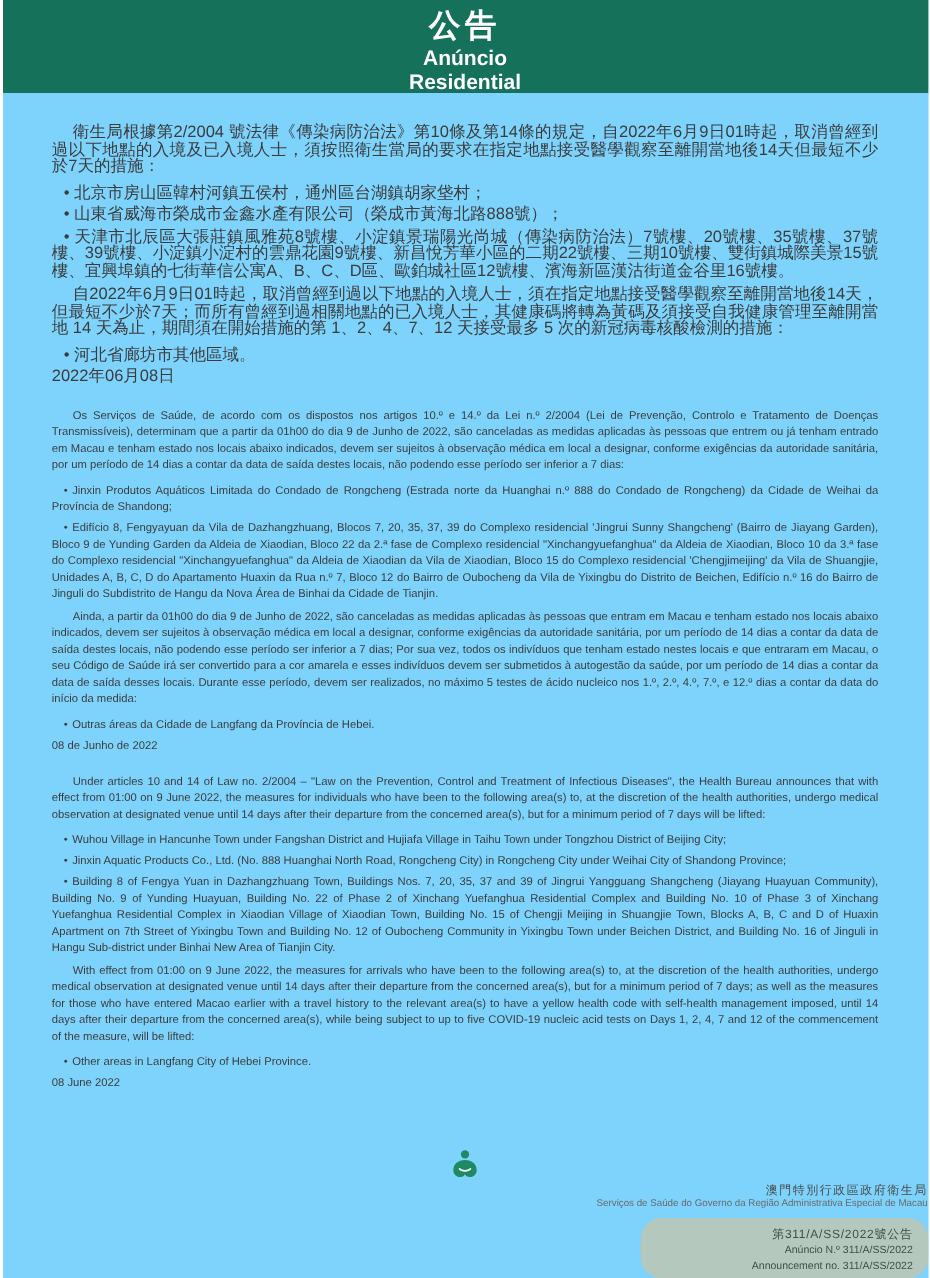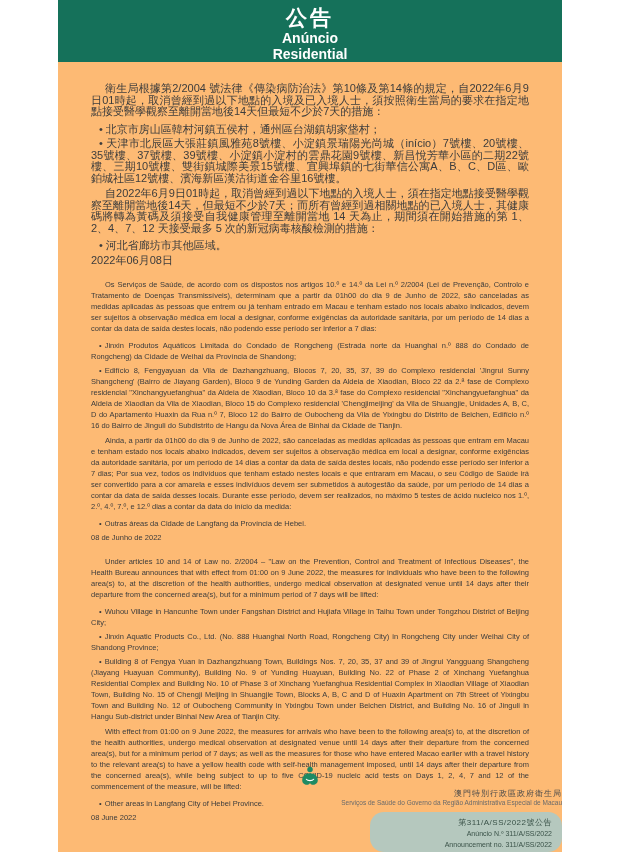--- a/index.html
+++ b/index.html
@@ -1,18 +1,18 @@
 <!DOCTYPE html>
 <html><head>
 <meta charset="utf-8">
 <style>
   html,body { margin:0; padding:0; background:#ffffff; }
   .page {
-    position:relative; width:504px; height:852px; margin:0 auto;
-    background:#fdba74; overflow:hidden;
+    position:relative; width:617px; height:852px; margin:0 auto;
+    background:#7dd3fc; overflow:hidden;
     font-family:"Liberation Sans","DejaVu Sans",sans-serif;
     color:#3c3c3c;
   }
   
   .header {
     background:#15715a; color:#ffffff; text-align:center;
     height:62px; box-sizing:border-box; padding-top:5px;
   }
   .header .t-zh { font-size:21px; font-weight:bold; line-height:25px; letter-spacing:3px; }
   .header .t-pt { font-size:14px; font-weight:bold; line-height:16px; }
@@ -55,21 +55,22 @@
     <div class="t-zh">公告</div>
     <div class="t-pt">Anúncio</div>
     <div class="t-en">Residential</div>
   </div>
 
   <div class="content">
 
     <section>
       <p class="para zh">衛生局根據第2/2004 號法律《傳染病防治法》第10條及第14條的規定，自2022年6月9日01時起，取消曾經到過以下地點的入境及已入境人士，須按照衛生當局的要求在指定地點接受醫學觀察至離開當地後14天但最短不少於7天的措施：</p>
       <p class="bullet zh pregap"><span class="mk">•</span><span>北京市房山區韓村河鎮五侯村，通州區台湖鎮胡家垡村；</span></p>
-      <p class="bullet zh"><span class="mk">•</span><span>天津市北辰區大張莊鎮風雅苑8號樓、小淀鎮景瑞陽光尚城（início）7號樓、20號樓、35號樓、37號樓、39號樓、小淀鎮小淀村的雲鼎花園9號樓、新昌悅芳華小區的二期22號樓、三期10號樓、雙街鎮城際美景15號樓、宜興埠鎮的七街華信公寓A、B、C、D區、歐鉑城社區12號樓、濱海新區漢沽街道金谷里16號樓。</span></p>
+      <p class="bullet zh"><span class="mk">•</span><span>山東省威海市榮成市金鑫水產有限公司（榮成市黃海北路888號）；</span></p>
+      <p class="bullet zh"><span class="mk">•</span><span>天津市北辰區大張莊鎮風雅苑8號樓、小淀鎮景瑞陽光尚城（傳染病防治法）7號樓、20號樓、35號樓、37號樓、39號樓、小淀鎮小淀村的雲鼎花園9號樓、新昌悅芳華小區的二期22號樓、三期10號樓、雙街鎮城際美景15號樓、宜興埠鎮的七街華信公寓A、B、C、D區、歐鉑城社區12號樓、濱海新區漢沽街道金谷里16號樓。</span></p>
       <p class="para zh pregap">自2022年6月9日01時起，取消曾經到過以下地點的入境人士，須在指定地點接受醫學觀察至離開當地後14天，但最短不少於7天；而所有曾經到過相關地點的已入境人士，其健康碼將轉為黃碼及須接受自我健康管理至離開當地 14 天為止，期間須在開始措施的第 1、2、4、7、12 天接受最多 5 次的新冠病毒核酸檢測的措施：</p>
       <p class="bullet zh pregap"><span class="mk">•</span><span>河北省廊坊市其他區域。</span></p>
       <p class="zh date-line">2022年06月08日</p>
     </section>
 
     <section>
       <p class="para latin">Os Serviços de Saúde, de acordo com os dispostos nos artigos 10.º e 14.º da Lei n.º 2/2004 (Lei de Prevenção, Controlo e Tratamento de Doenças Transmissíveis), determinam que a partir da 01h00 do dia 9 de Junho de 2022, são canceladas as medidas aplicadas às pessoas que entrem ou já tenham entrado em Macau e tenham estado nos locais abaixo indicados, devem ser sujeitos à observação médica em local a designar, conforme exigências da autoridade sanitária, por um período de 14 dias a contar da data de saída destes locais, não podendo esse período ser inferior a 7 dias:</p>
       <p class="bullet latin"><span class="mk">•</span><span>Jinxin Produtos Aquáticos Limitada do Condado de Rongcheng (Estrada norte da Huanghai n.º 888 do Condado de Rongcheng) da Cidade de Weihai da Província de Shandong;</span></p>
       <p class="bullet latin"><span class="mk">•</span><span>Edifício 8, Fengyayuan da Vila de Dazhangzhuang, Blocos 7, 20, 35, 37, 39 do Complexo residencial 'Jingrui Sunny Shangcheng' (Bairro de Jiayang Garden), Bloco 9 de Yunding Garden da Aldeia de Xiaodian, Bloco 22 da 2.ª fase de Complexo residencial "Xinchangyuefanghua" da Aldeia de Xiaodian, Bloco 10 da 3.ª fase do Complexo residencial "Xinchangyuefanghua" da Aldeia de Xiaodian da Vila de Xiaodian, Bloco 15 do Complexo residencial 'Chengjimeijing' da Vila de Shuangjie, Unidades A, B, C, D do Apartamento Huaxin da Rua n.º 7, Bloco 12 do Bairro de Oubocheng da Vila de Yixingbu do Distrito de Beichen, Edifício n.º 16 do Bairro de Jinguli do Subdistrito de Hangu da Nova Área de Binhai da Cidade de Tianjin.</span></p>
       <p class="para latin pregap">Ainda, a partir da 01h00 do dia 9 de Junho de 2022, são canceladas as medidas aplicadas às pessoas que entram em Macau e tenham estado nos locais abaixo indicados, devem ser sujeitos à observação médica em local a designar, conforme exigências da autoridade sanitária, por um período de 14 dias a contar da data de saída destes locais, não podendo esse período ser inferior a 7 dias; Por sua vez, todos os indivíduos que tenham estado nestes locais e que entraram em Macau, o seu Código de Saúde irá ser convertido para a cor amarela e esses indivíduos devem ser submetidos à autogestão da saúde, por um período de 14 dias a contar da data de saída desses locais. Durante esse período, devem ser realizados, no máximo 5 testes de ácido nucleico nos 1.º, 2.º, 4.º, 7.º, e 12.º dias a contar da data do início da medida:</p>

